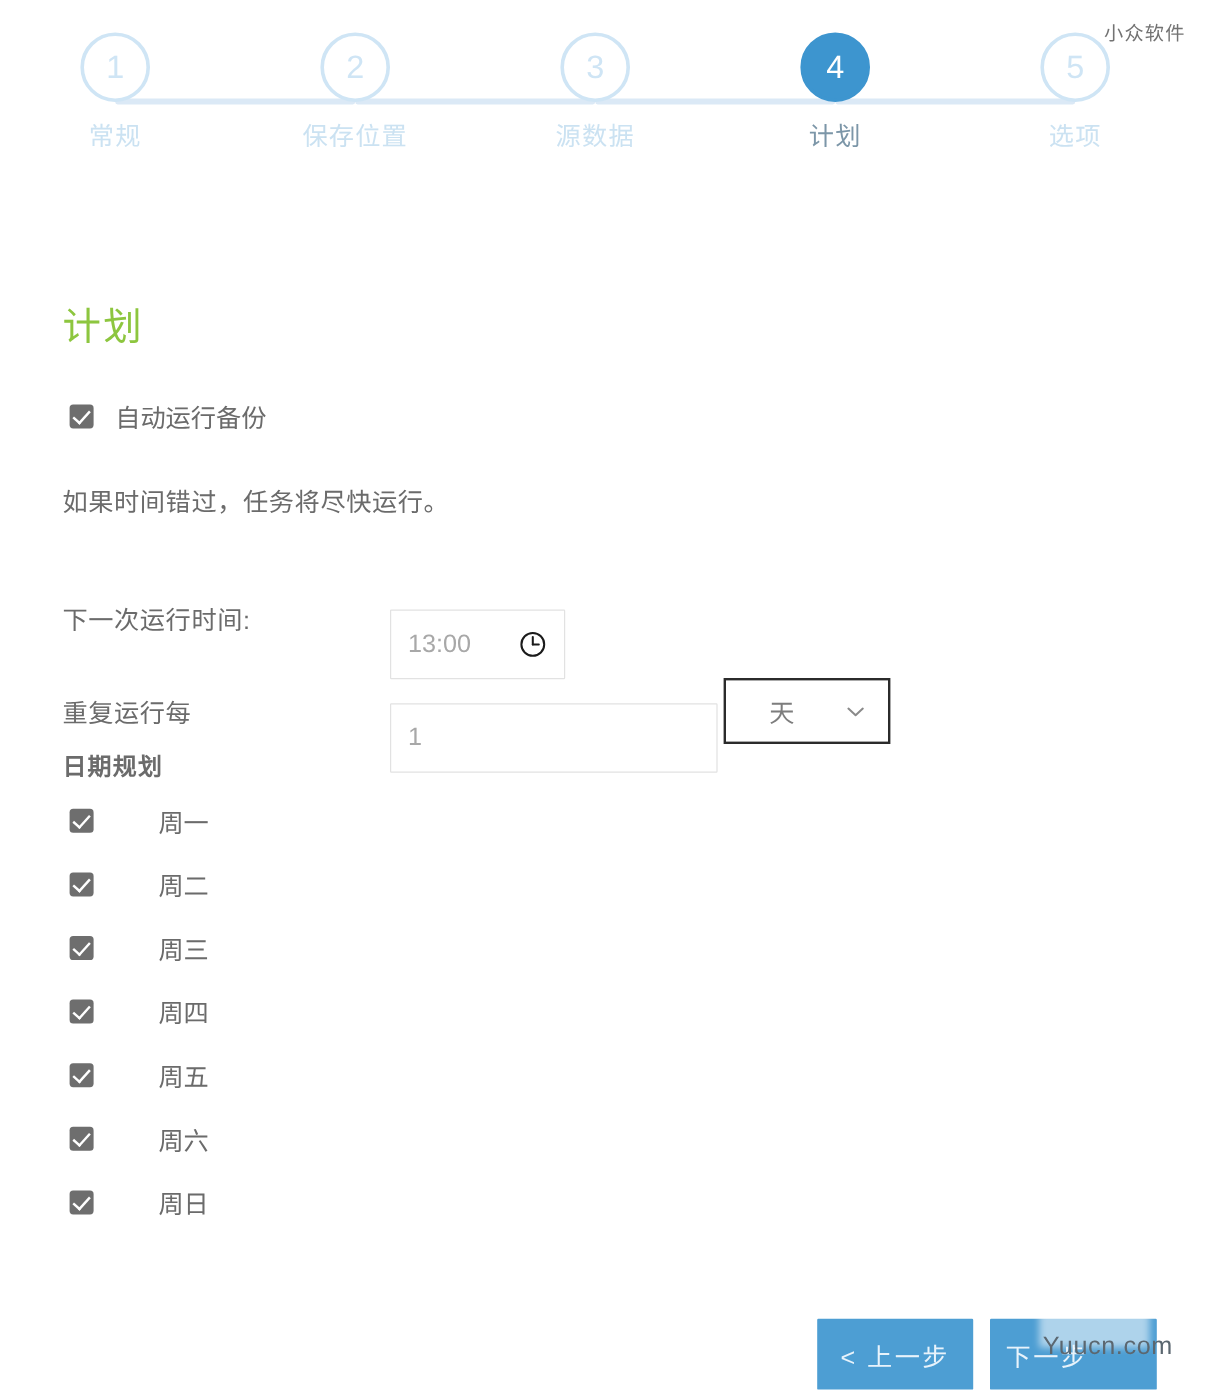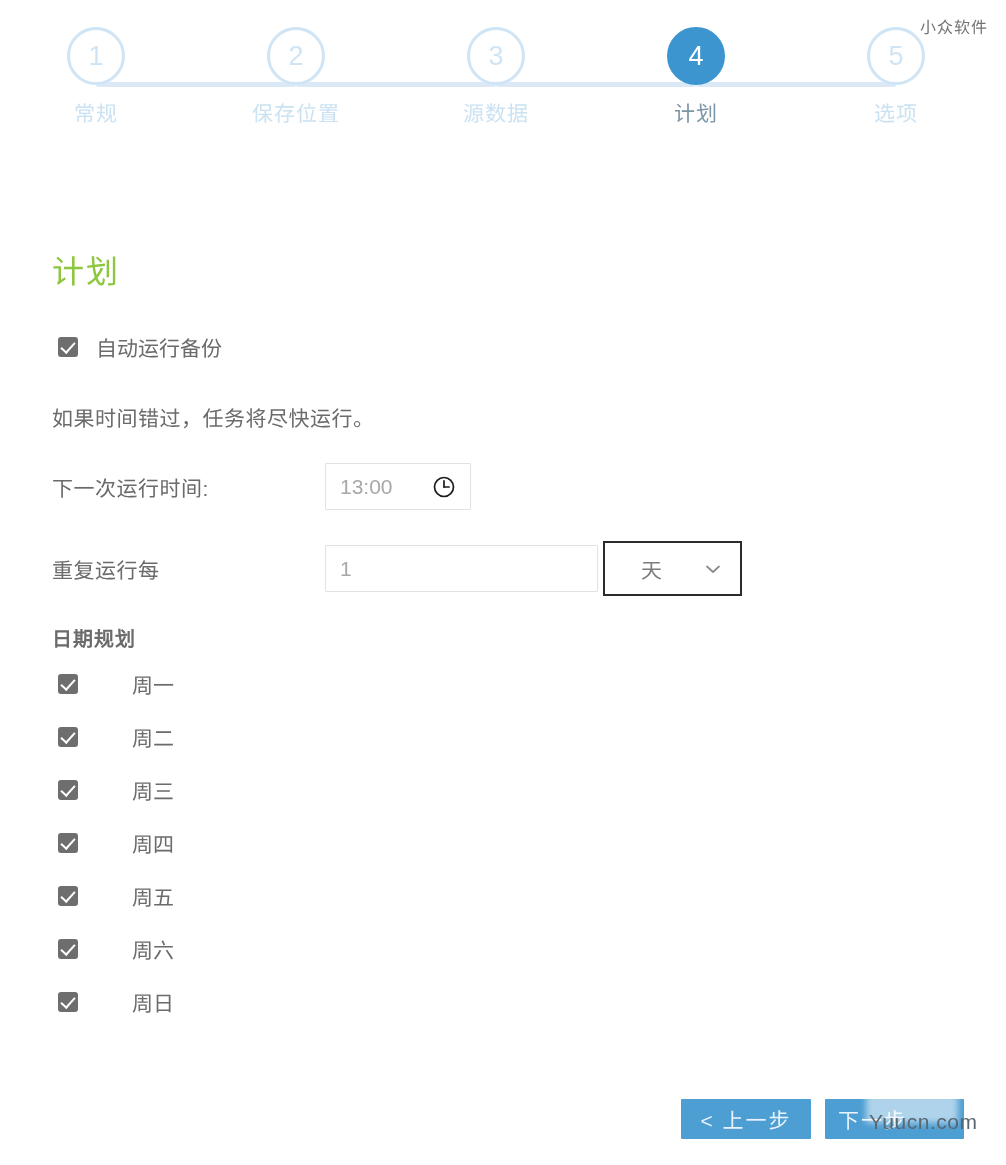--- a/index.html
+++ b/index.html
@@ -173,27 +173,28 @@
     font-size: 21px;
     color: #6b6b6b;
     flex: 0 0 auto;
     letter-spacing: 0.5px;
   }
 
   .input-box {
     box-sizing: border-box;
     border: 1px solid #e2e2e2;
     background: #ffffff;
-    height: 47px;
+    height: 58px;
     display: flex;
     align-items: center;
     padding: 0 14px;
     font-size: 21px;
     color: #a8a8a8;
     border-radius: 1px;
+    margin-top: 45px;
   }
   .time-box  { width: 146px; justify-content: space-between; }
   .date-box  { width: 280px; margin-left: 8px; justify-content: space-between; }
   .num-box   { width: 273px; }
   .select-box {
     box-sizing: border-box;
     width: 139px;
     height: 55px;
     margin-left: 5px;
     border: 2px solid #2b2b2b;
@@ -240,21 +241,21 @@
   .day-label {
     margin-left: 18px;
     font-size: 21px;
     color: #6b6b6b;
   }
 
   
   .btn {
     position: absolute;
     box-sizing: border-box;
-    height: 40px;
+    height: 59px;
     background: #4d9ed3;
     color: #e8f3fb;
     font-size: 21px;
     display: flex;
     align-items: center;
     justify-content: center;
     letter-spacing: 2px;
     border: none;
     cursor: pointer;
     border-radius: 1px;

